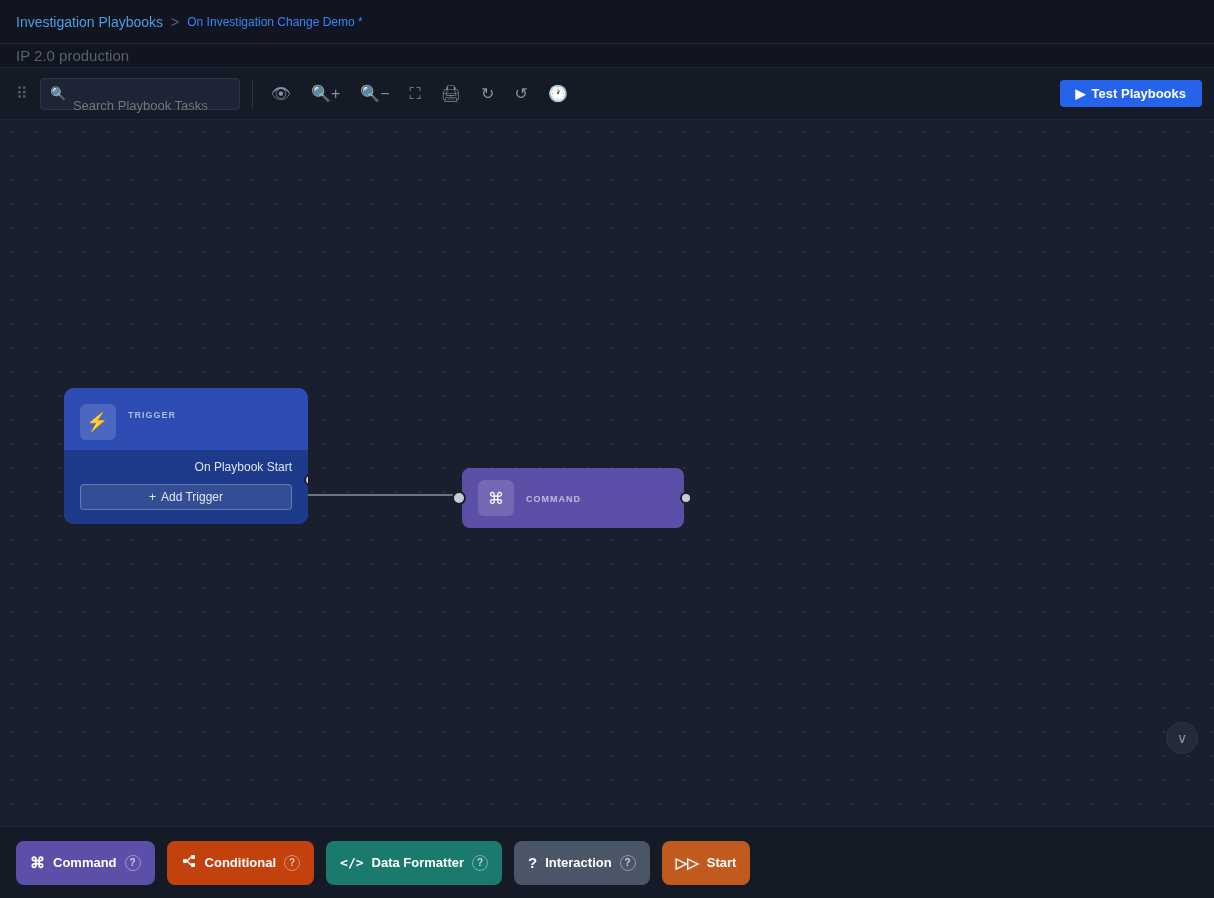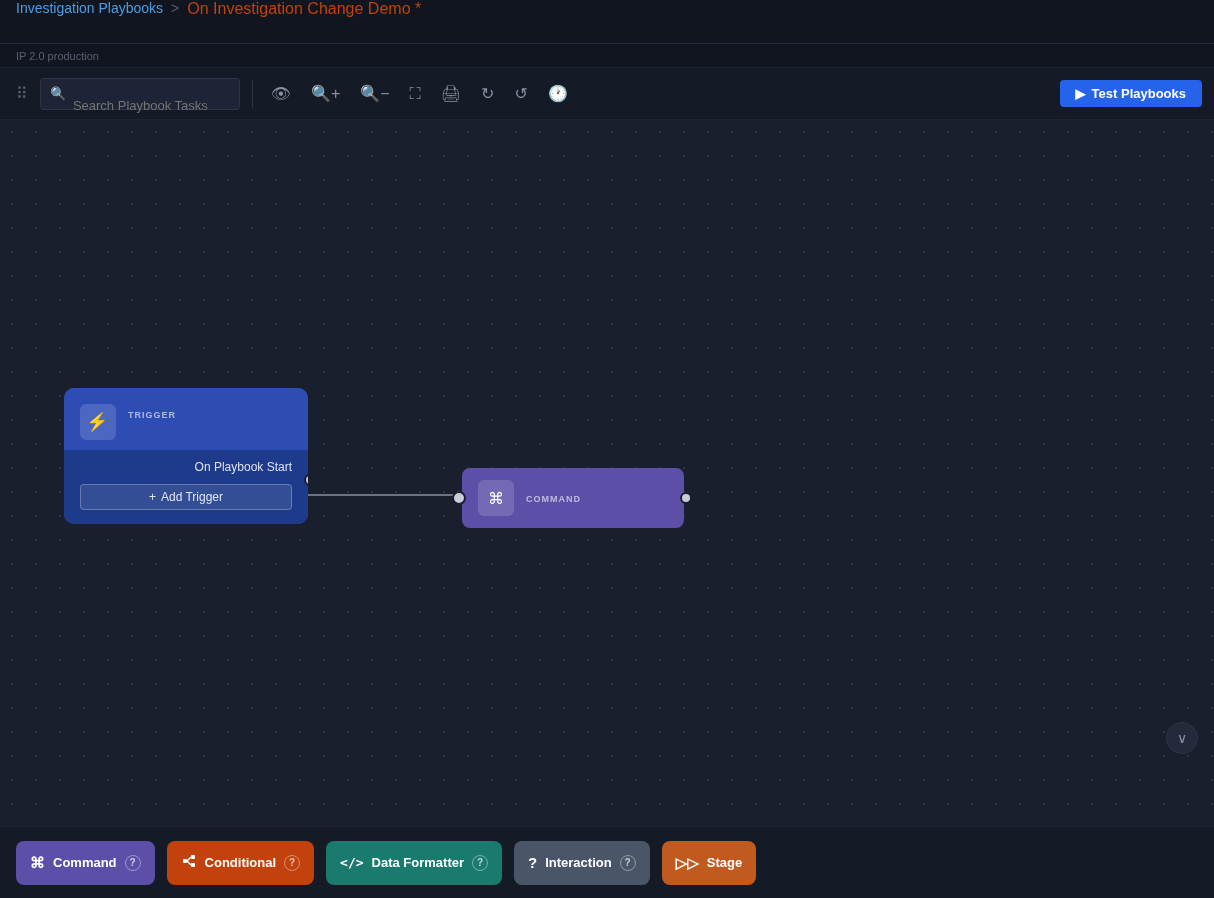--- a/index.html
+++ b/index.html
@@ -11,51 +11,51 @@
       height: 898px;
       overflow: hidden;
       position: relative;
     }
 
     
     .top-nav {
       background-color: #111520;
       height: 44px;
       display: flex;
-      align-items: flex-start;
+      align-items: center;
       padding: 0 16px;
       gap: 8px;
       border-bottom: 1px solid #252a3a;
     }
     .nav-breadcrumb-item {
       color: #4d9de0;
       font-size: 14px;
       cursor: pointer;
     }
     .nav-breadcrumb-separator {
       color: #5a6070;
       font-size: 14px;
     }
     .nav-breadcrumb-current {
-      color: #c2410c;
-      font-size: 16px;
+      color: #3b82f6;
+      font-size: 12px;
     }
 
     
     .sub-info-bar {
       background-color: #111520;
       height: 24px;
       display: flex;
       align-items: center;
       padding: 0 16px;
       border-bottom: 1px solid #1e2435;
     }
     .sub-info-text {
       color: #5a6070;
-      font-size: 11px;
+      font-size: 15px;
     }
 
     
     .toolbar {
       background-color: #151a27;
       height: 52px;
       display: flex;
       align-items: center;
       padding: 0 12px;
       gap: 8px;
@@ -489,15 +489,15 @@
   </div>
 
   <div class="bottom-chip chip-interaction">
     <span class="bottom-chip-icon">?</span>
     <span>Interaction</span>
     <div class="bottom-chip-help">?</div>
   </div>
 
   <div class="bottom-chip chip-stage">
     <span class="bottom-chip-icon">▷▷</span>
-    <span>Stage</span>
+    <span>Start</span>
   </div>
 </div>
 
 </body></html>

